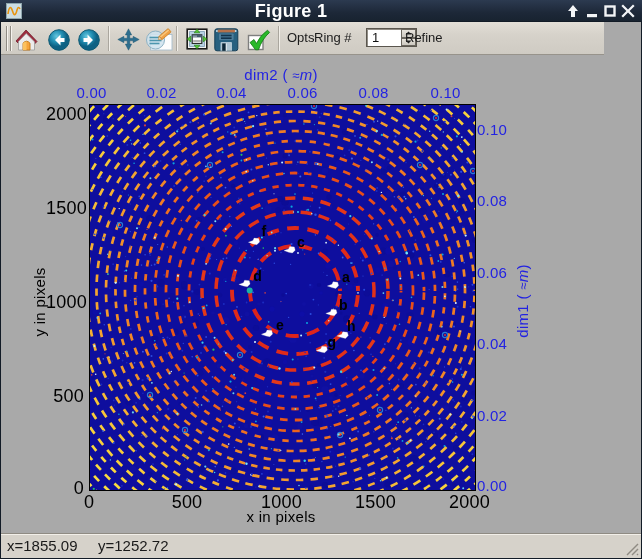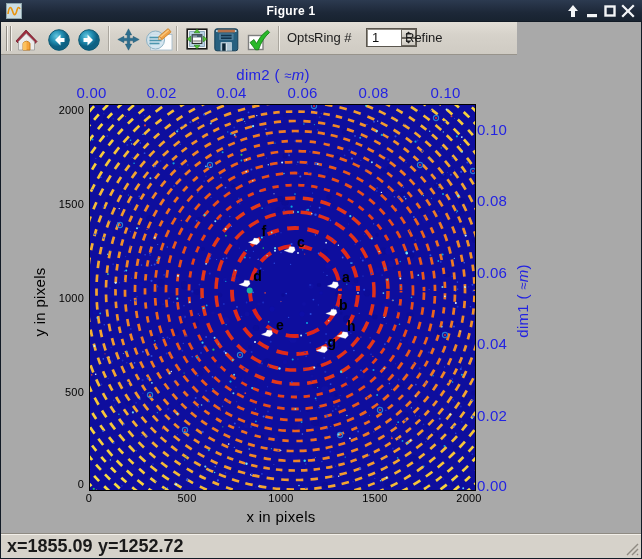--- a/index.html
+++ b/index.html
@@ -1,34 +1,34 @@
 <!DOCTYPE html>
 <html><head><meta charset="utf-8"><style>
 * { margin:0; padding:0; box-sizing:border-box; }
 body { width:642px; height:559px; position:relative; overflow:hidden;
   font-family:"Liberation Sans", sans-serif; background:#a9a9a9; }
 .titlebar { position:absolute; left:0; top:0; width:642px; height:22px;
   background:linear-gradient(#2c3a50,#1d2838 60%,#182330); border-bottom:1px solid #121b26; }
 .title { position:absolute; left:0; top:0; width:582px; text-align:center; line-height:22px;
-  color:#ffffff; font-weight:bold; font-size:12px; letter-spacing:0.3px; }
+  color:#ffffff; font-weight:bold; font-size:18px; letter-spacing:0.3px; }
 .winicon { position:absolute; left:6px; top:3px; }
 .winbtn { position:absolute; top:0; height:22px; color:#f2f4f6; text-align:center; }
-.toolbar { position:absolute; left:1px; top:22px; width:516px; height:33px;
+.toolbar { position:absolute; left:1px; top:22px; width:603px; height:33px;
   background:linear-gradient(#e3dfd7,#d6d2ca 40%, #cfcbc3); border-bottom:1px solid #97938b; }
 .sep { position:absolute; top:4px; height:25px; width:2px;
   border-left:1px solid #aaa69e; border-right:1px solid #f2efe9; }
 .grip { position:absolute; left:5px; top:4px; height:25px; width:2px;
   border-left:1px solid #908c84; border-right:1px solid #f6f3ee; }
 .grip2 { position:absolute; left:9px; top:4px; height:25px; width:2px;
   border-left:1px solid #908c84; border-right:1px solid #f6f3ee; }
 .tbtext { position:absolute; top:0; height:33px; line-height:32px; font-size:13px; color:#1c1c1c; }
 .statusbar { position:absolute; left:1px; top:533px; width:640px; height:25px;
   background:#d6d2ca; border-top:1px solid #8f8b83; box-shadow:inset 0 1px 0 #f2efe9; }
-.statusbar .txt { position:absolute; top:0; height:25px; line-height:24px; font-size:18px; color:#1a1a1a;font-weight:bold; }
-.ticklabel { position:absolute; font-size:11px; letter-spacing:0.2px; color:#000; }
+.statusbar .txt { position:absolute; top:0; height:25px; line-height:24px; font-size:15px; color:#1a1a1a; }
+.ticklabel { position:absolute; font-size:18px; letter-spacing:0.2px; color:#000; }
 .bluetick { position:absolute; font-size:15px; letter-spacing:0.2px; color:#2323e2; }
 .axlabel { position:absolute; font-size:15px; letter-spacing:0.3px; color:#000; }
 .axlabelb { position:absolute; font-size:15px; letter-spacing:0.3px; color:#2323e2; }
 svg { display:block; }
 .border { position:absolute; pointer-events:none; }
 </style></head>
 <body>
 
 <div class="border" style="left:0;top:0;width:642px;height:559px;border:1px solid #121b26;"></div>
 
@@ -1155,21 +1155,21 @@
 <text x="256.9" y="226.3" font-family="Liberation Sans, sans-serif" font-size="14" font-weight="bold" fill="#000000">h</text>
 <circle cx="159.7" cy="185.5" r="3" fill="#18b0a8"></circle>
 </svg>
 
 <div class="bluetick" style="left:76.5px;top:83.5px;">0.00</div>
 <div class="bluetick" style="left:146.5px;top:83.5px;">0.02</div>
 <div class="bluetick" style="left:216.5px;top:83.5px;">0.04</div>
 <div class="bluetick" style="left:287.5px;top:83.5px;">0.06</div>
 <div class="bluetick" style="left:358.5px;top:83.5px;">0.08</div>
 <div class="bluetick" style="left:430.5px;top:83.5px;">0.10</div>
-<div class="axlabelb" style="left:273px;top:74px;transform:translate(-50%,-50%);white-space:nowrap;">dim2 ( <span style="font-size:13px">≈</span><i>m</i>)</div>
+<div class="axlabelb" style="left:281px;top:74px;transform:translate(-50%,-50%);white-space:nowrap;">dim2 ( <span style="font-size:13px">≈</span><i>m</i>)</div>
 
 <div class="bluetick" style="left:477px;top:121px;">0.10</div>
 <div class="bluetick" style="left:477px;top:192px;">0.08</div>
 <div class="bluetick" style="left:477px;top:263.5px;">0.06</div>
 <div class="bluetick" style="left:477px;top:335px;">0.04</div>
 <div class="bluetick" style="left:477px;top:406.5px;">0.02</div>
 <div class="bluetick" style="left:477px;top:476.5px;">0.00</div>
 <div class="axlabelb" style="left:522px;top:301px;transform:translate(-50%,-50%) rotate(-90deg);white-space:nowrap;">dim1 ( <span style="font-size:13px">≈</span><i>m</i>)</div>
 
 <div class="ticklabel" style="left:46px;top:104px;width:38px;text-align:right;">2000</div>

